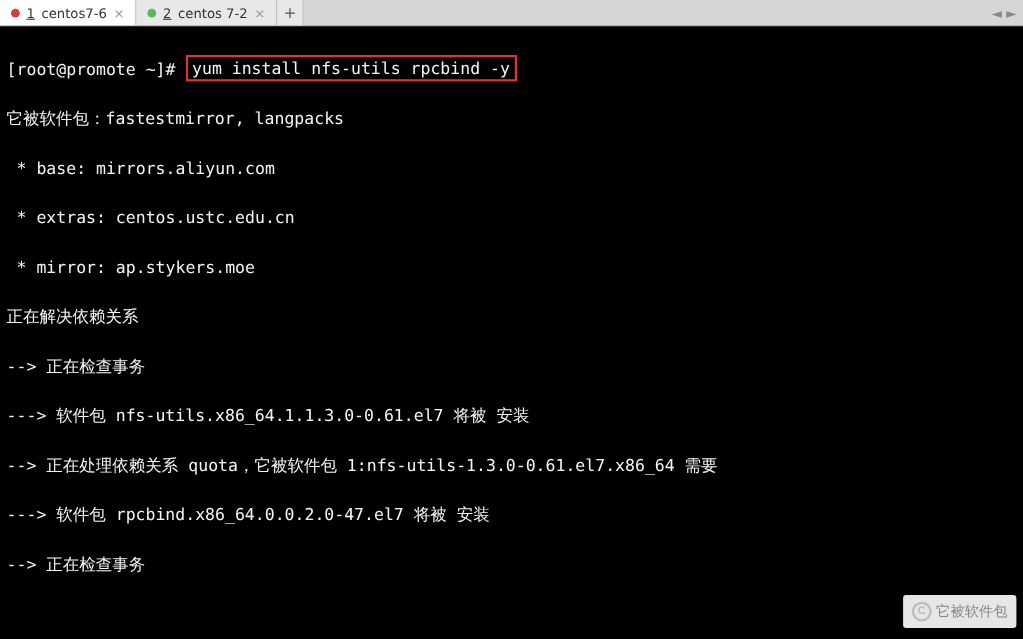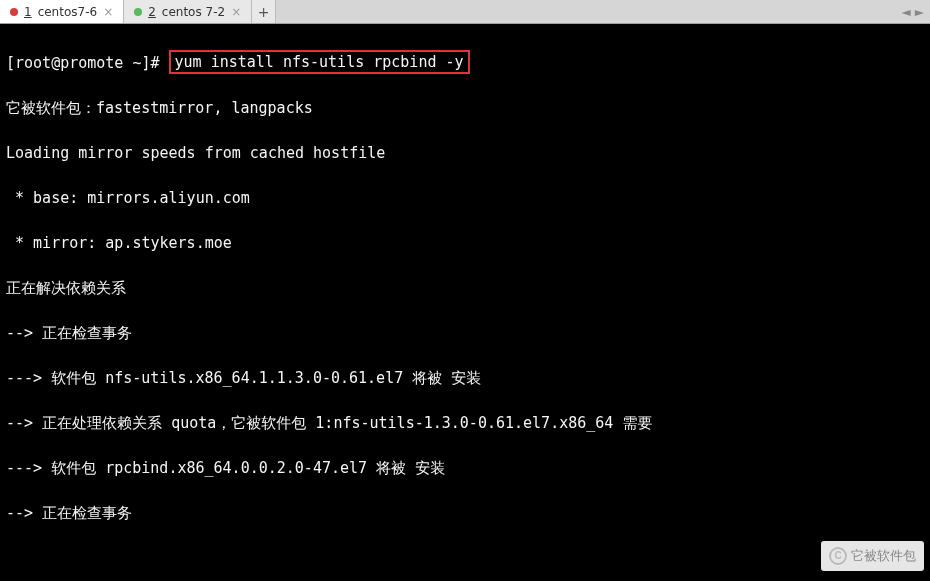--- a/index.html
+++ b/index.html
@@ -40,22 +40,22 @@
   <div class="new-tab">+</div>
   <div class="tab-nav">
     <span>◄</span>
     <span>►</span>
   </div>
 </div>
 
 <div class="terminal">
 <div class="prompt-line"><span>[root@promote ~]# </span><span class="cmd-box">yum install nfs-utils rpcbind -y</span></div>
 <div>它被软件包：fastestmirror, langpacks</div>
-<div>Loading mirror speeds from cached hostfile</div>
 <div> * base: mirrors.aliyun.com</div>
+<div> * extras: centos.ustc.edu.cn</div>
 <div> * mirror: ap.stykers.moe</div>
 <div>正在解决依赖关系</div>
 <div>--&gt; 正在检查事务</div>
 <div>---&gt; 软件包 nfs-utils.x86_64.1.1.3.0-0.61.el7 将被 安装</div>
 <div>--&gt; 正在处理依赖关系 quota，它被软件包 1:nfs-utils-1.3.0-0.61.el7.x86_64 需要</div>
 <div>---&gt; 软件包 rpcbind.x86_64.0.0.2.0-47.el7 将被 安装</div>
 <div>--&gt; 正在检查事务</div>
 
 
 <div></div>

